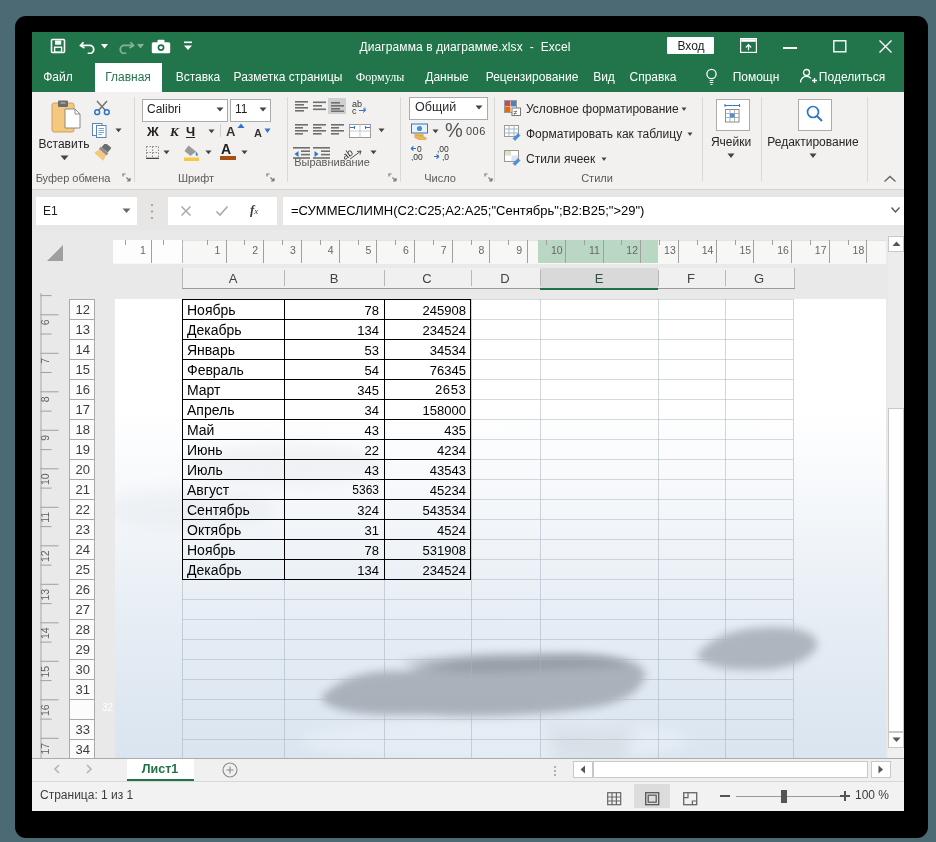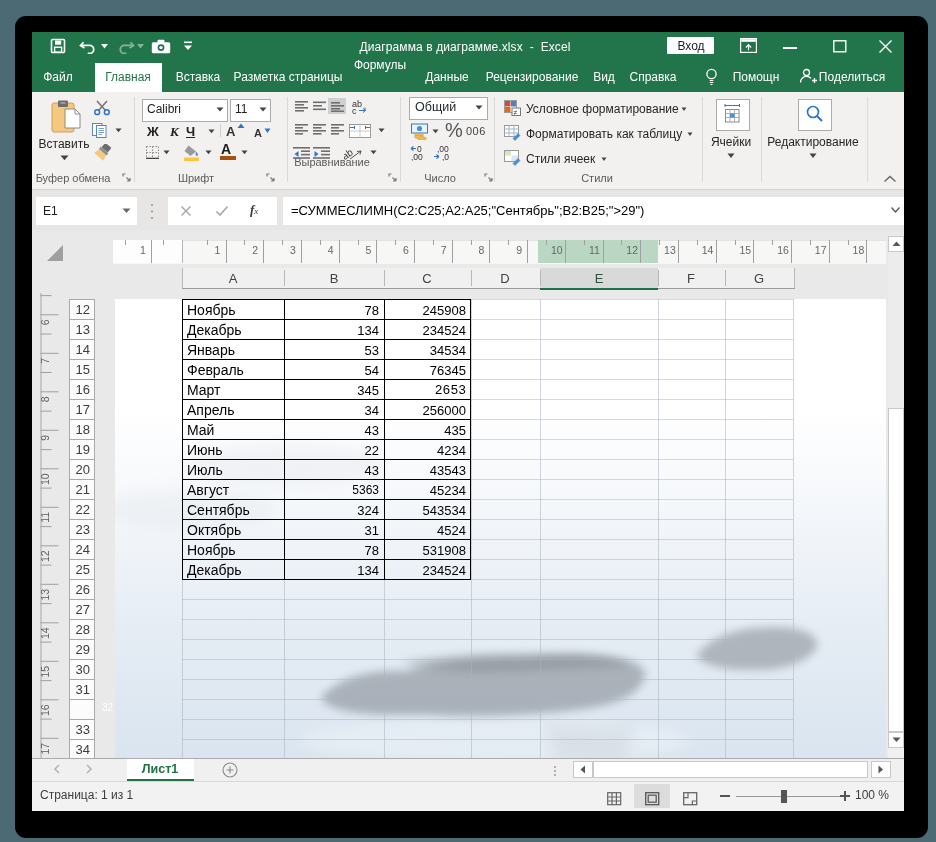--- a/index.html
+++ b/index.html
@@ -54,21 +54,21 @@
     <rect x="0.8" y="0.8" width="12" height="11" fill="none" stroke="#fff" stroke-width="1.4"></rect>
   </svg>
 <svg class="a" style="left:878px;top:39px" width="15" height="15" viewBox="0 0 15 15">
     <path d="M1.5 1.5 L13.5 13.5 M13.5 1.5 L1.5 13.5" stroke="#fff" stroke-width="1.4"></path>
   </svg>
 <div class="a" style="left:95px;top:63px;width:67px;height:29px;background:#fff"></div>
 <div class="a" style="left:128px;transform:translateX(-50%);top:70px;font-size:12px;color:#22754a;white-space:nowrap;">Главная</div>
 <div class="a" style="left:58px;transform:translateX(-50%);top:70px;font-size:12px;color:#fff;white-space:nowrap;">Файл</div>
 <div class="a" style="left:198px;transform:translateX(-50%);top:70px;font-size:12px;color:#fff;white-space:nowrap;">Вставка</div>
 <div class="a" style="left:288px;transform:translateX(-50%);top:70px;font-size:12px;color:#fff;white-space:nowrap;">Разметка страницы</div>
-<div class="a" style="left:380px;transform:translateX(-50%);top:58px;font-size:12px;color:#fff;white-space:nowrap;">Формулы</div>
+<div class="a" style="left:380px;transform:translateX(-50%);top:70px;font-size:12px;color:#fff;white-space:nowrap;font-family:Liberation Serif, serif;">Формулы</div>
 <div class="a" style="left:447px;transform:translateX(-50%);top:70px;font-size:12px;color:#fff;white-space:nowrap;">Данные</div>
 <div class="a" style="left:532px;transform:translateX(-50%);top:70px;font-size:12px;color:#fff;white-space:nowrap;">Рецензирование</div>
 <div class="a" style="left:604px;transform:translateX(-50%);top:70px;font-size:12px;color:#fff;white-space:nowrap;">Вид</div>
 <div class="a" style="left:653px;transform:translateX(-50%);top:70px;font-size:12px;color:#fff;white-space:nowrap;">Справка</div>
 <div class="a" style="left:756px;transform:translateX(-50%);top:70px;font-size:12px;color:#fff;white-space:nowrap;">Помощн</div>
 <div class="a" style="left:852px;transform:translateX(-50%);top:70px;font-size:12px;color:#fff;white-space:nowrap;">Поделиться</div>
 <svg class="a" style="left:705px;top:68px" width="13" height="18" viewBox="0 0 13 18">
 <circle cx="6.5" cy="6" r="4.6" fill="none" stroke="#fff" stroke-width="1.3"></circle>
 <path d="M4.7 12.5 h3.6 M4.7 14.5 h3.6 M5.5 16.5 h2" stroke="#fff" stroke-width="1.2"></path>
 </svg>
@@ -544,21 +544,21 @@
 <div class="a" style="left:379px;transform:translateX(-100%);top:343px;font-size:13px;color:#000;white-space:nowrap;">53</div>
 <div class="a" style="left:466px;transform:translateX(-100%);top:343px;font-size:13px;color:#000;white-space:nowrap;">34534</div>
 <div class="a" style="left:187px;top:362px;font-size:14px;color:#000;white-space:nowrap;">Февраль</div>
 <div class="a" style="left:379px;transform:translateX(-100%);top:363px;font-size:13px;color:#000;white-space:nowrap;">54</div>
 <div class="a" style="left:466px;transform:translateX(-100%);top:363px;font-size:13px;color:#000;white-space:nowrap;">76345</div>
 <div class="a" style="left:187px;top:382px;font-size:14px;color:#000;white-space:nowrap;">Март</div>
 <div class="a" style="left:379px;transform:translateX(-100%);top:383px;font-size:13px;color:#000;white-space:nowrap;">345</div>
 <div class="a" style="left:466px;transform:translateX(-100%);top:383px;font-size:13px;color:#000;white-space:nowrap;font-family:Liberation Mono, monospace;">2653</div>
 <div class="a" style="left:187px;top:402px;font-size:14px;color:#000;white-space:nowrap;">Апрель</div>
 <div class="a" style="left:379px;transform:translateX(-100%);top:403px;font-size:13px;color:#000;white-space:nowrap;">34</div>
-<div class="a" style="left:466px;transform:translateX(-100%);top:403px;font-size:13px;color:#000;white-space:nowrap;">256000</div>
+<div class="a" style="left:466px;transform:translateX(-100%);top:403px;font-size:13px;color:#000;white-space:nowrap;">158000</div>
 <div class="a" style="left:187px;top:422px;font-size:14px;color:#000;white-space:nowrap;">Май</div>
 <div class="a" style="left:379px;transform:translateX(-100%);top:423px;font-size:13px;color:#000;white-space:nowrap;">43</div>
 <div class="a" style="left:466px;transform:translateX(-100%);top:423px;font-size:13px;color:#000;white-space:nowrap;">435</div>
 <div class="a" style="left:187px;top:442px;font-size:14px;color:#000;white-space:nowrap;">Июнь</div>
 <div class="a" style="left:379px;transform:translateX(-100%);top:443px;font-size:13px;color:#000;white-space:nowrap;">22</div>
 <div class="a" style="left:466px;transform:translateX(-100%);top:443px;font-size:13px;color:#000;white-space:nowrap;">4234</div>
 <div class="a" style="left:187px;top:462px;font-size:14px;color:#000;white-space:nowrap;">Июль</div>
 <div class="a" style="left:379px;transform:translateX(-100%);top:463px;font-size:13px;color:#000;white-space:nowrap;">43</div>
 <div class="a" style="left:466px;transform:translateX(-100%);top:463px;font-size:13px;color:#000;white-space:nowrap;">43543</div>
 <div class="a" style="left:187px;top:482px;font-size:14px;color:#000;white-space:nowrap;">Август</div>

